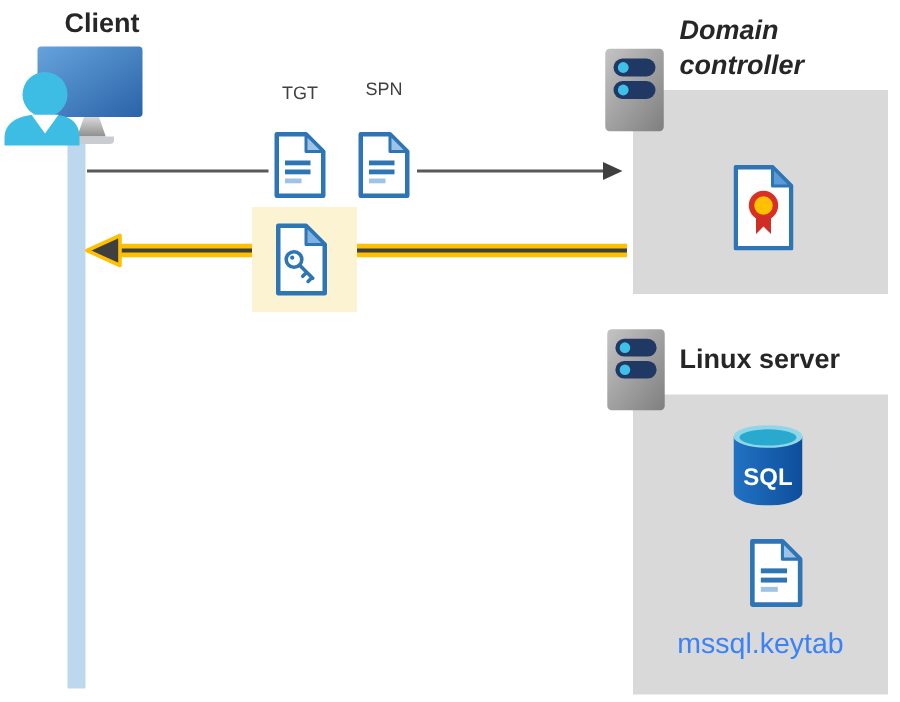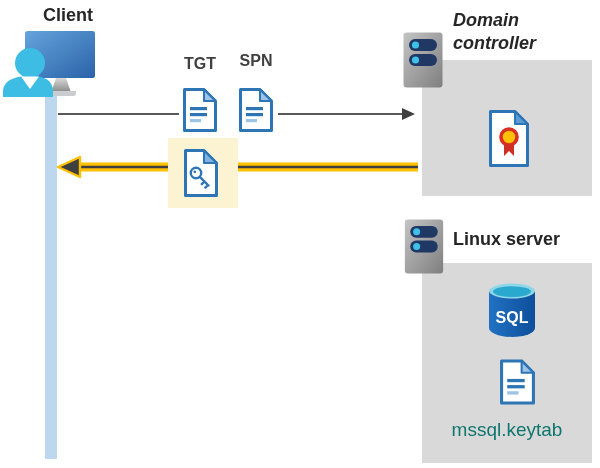--- a/index.html
+++ b/index.html
@@ -2,28 +2,28 @@
 <html style="--box-gray: #d9d9d9; --lifeline-blue: #bdd7ee; --highlight-yellow: #fbf3d2; --arrow-yellow: #ffc000; --arrow-dark: #3f3f3f; --arrow-gray: #595959; --doc-blue: #2e75b6; --doc-light-blue: #9dc3e6; --server-bar-navy: #203864; --server-dot-cyan: #3fc0e8; --cert-seal-red: #d93025; --cert-seal-gold: #ffc000; --sql-body-blue: #1260b0; --sql-top-cyan: #2aa9cf;"><head>
 <meta charset="utf-8">
 <style>
   html,body{margin:0;padding:0;background:#fff;}
   .canvas{
     position:relative;width:600px;height:468px;background:#fff;overflow:hidden;
     font-family:"Liberation Sans","DejaVu Sans",sans-serif;
   }
   .abs{position:absolute;}
   .title{font-weight:700;font-size:18px;color:#262626;line-height:23px;}
-  .small-label{font-size:16px;color:#404040;text-align:center;font-weight:bold;}
+  .small-label{font-size:12px;color:#404040;text-align:center;}
   .zone-box{background:var(--box-gray,#d9d9d9);z-index:1;}
   .lifeline{background:var(--lifeline-blue,#bdd7ee);z-index:1;border-radius:1px;}
   .highlight{background:var(--highlight-yellow,#fbf3d2);z-index:3;}
   .arrow{z-index:2;}
   .icon{z-index:4;}
   .txt{z-index:5;}
-  .keytab-label{font-size:19px;color:#0f766e;text-align:center;}
+  .keytab-label{font-size:19px;color:#3b82f6;text-align:center;}
 </style>
 </head>
 <body>
 
 <svg width="0" height="0" style="position:absolute" aria-hidden="true">
   <defs>
     <linearGradient id="gmon" x1="0" y1="0" x2="1" y2="1">
       <stop offset="0" stop-color="#66a3dc"></stop>
         <stop offset="1" stop-color="#2a63a8"></stop>
     </linearGradient>

